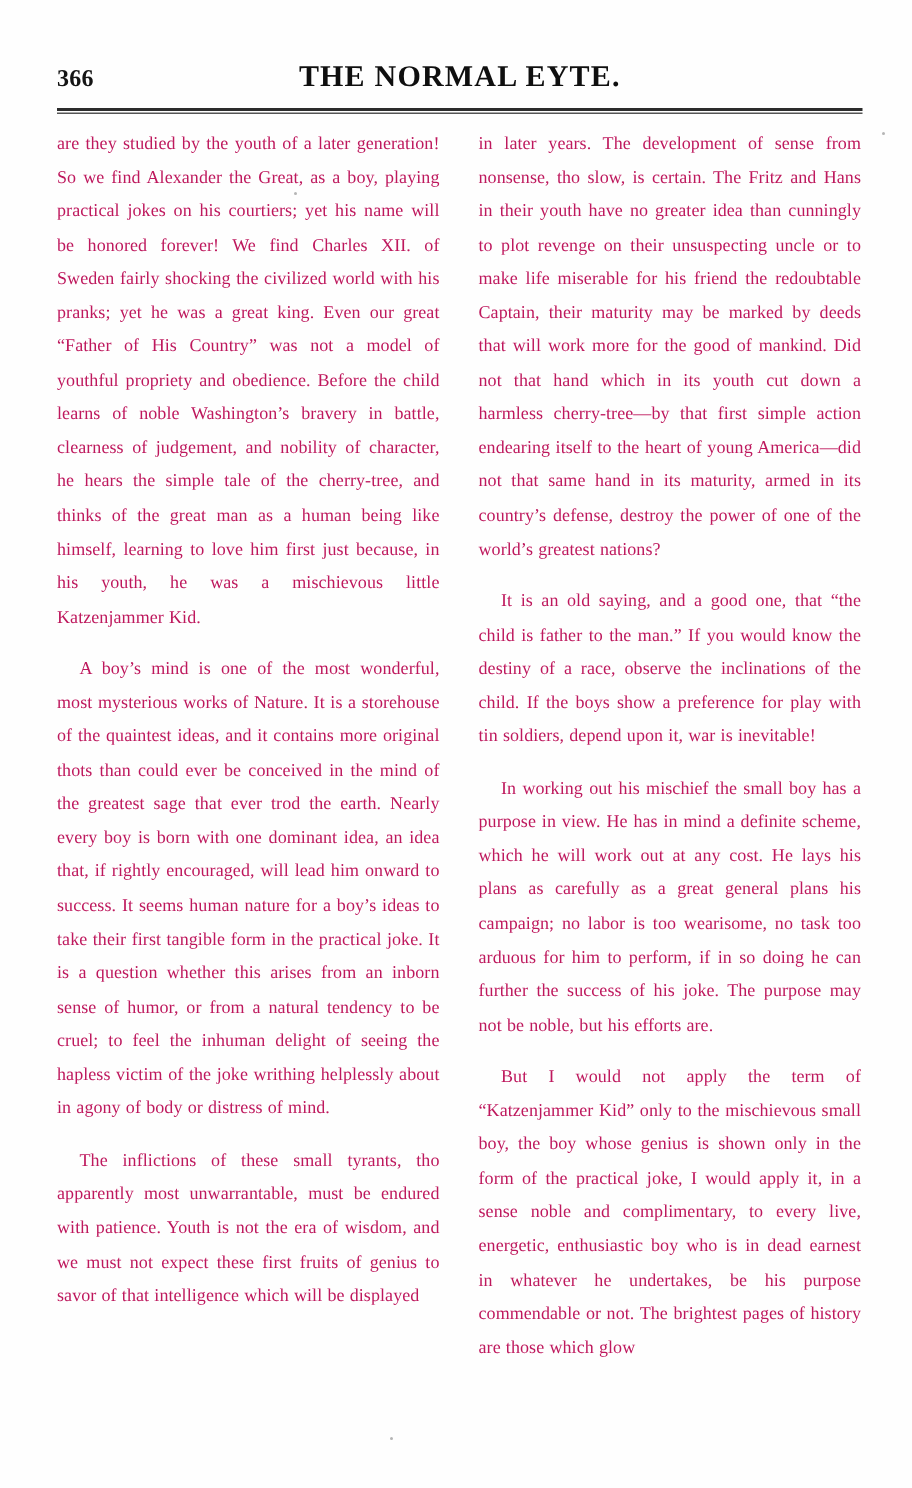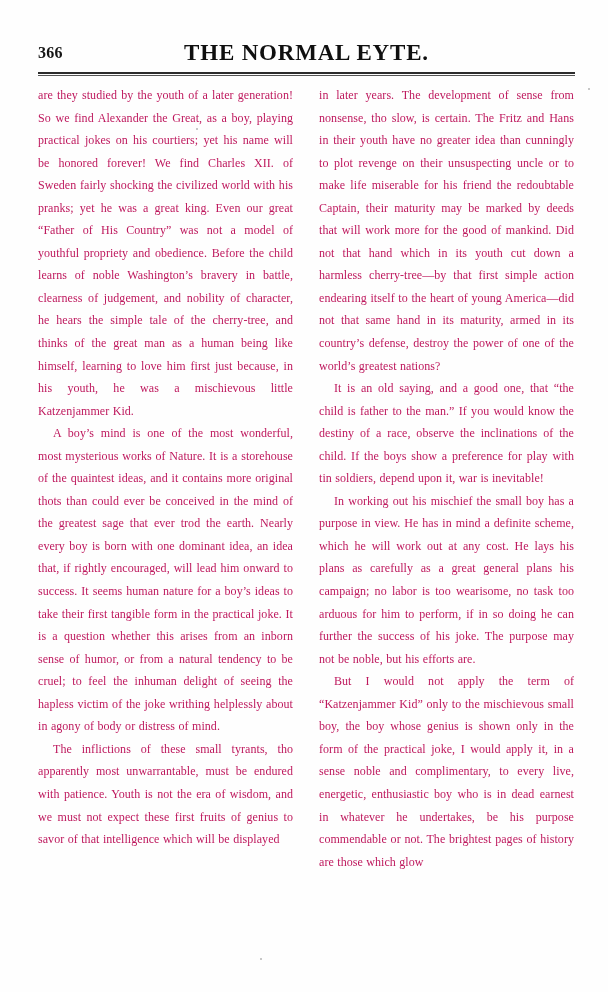--- a/index.html
+++ b/index.html
@@ -41,21 +41,21 @@
     color: #151515;
   }
   .head-title {
     position: absolute;
     left: 0;
     right: 0;
     top: 0;
     text-align: center;
     font-family: "Liberation Serif", "DejaVu Serif", serif;
     font-weight: bold;
-    font-size: 23px;
+    font-size: 20px;
     letter-spacing: 0.8px;
     color: #0f0f0f;
     white-space: nowrap;
   }
   .head-rule {
     position: absolute;
     left: 38px;
     right: 33px;
     top: 72px;
     height: 4px;
@@ -91,21 +91,21 @@
     text-justify: inter-word;
     word-spacing: 0.4px;
     letter-spacing: 0.05px;
     color: #be185d;
     hyphens: manual;
   }
   .col p.indent {
     text-indent: 15px;
   }
   .col p + p {
-    margin-top: 0;
+    margin-top: 12px;
   }
   
   .col p:last-child { }
 
   
   .speck {
     position: absolute;
     width: 2px;
     height: 2px;
     background: #8d8d8d;

